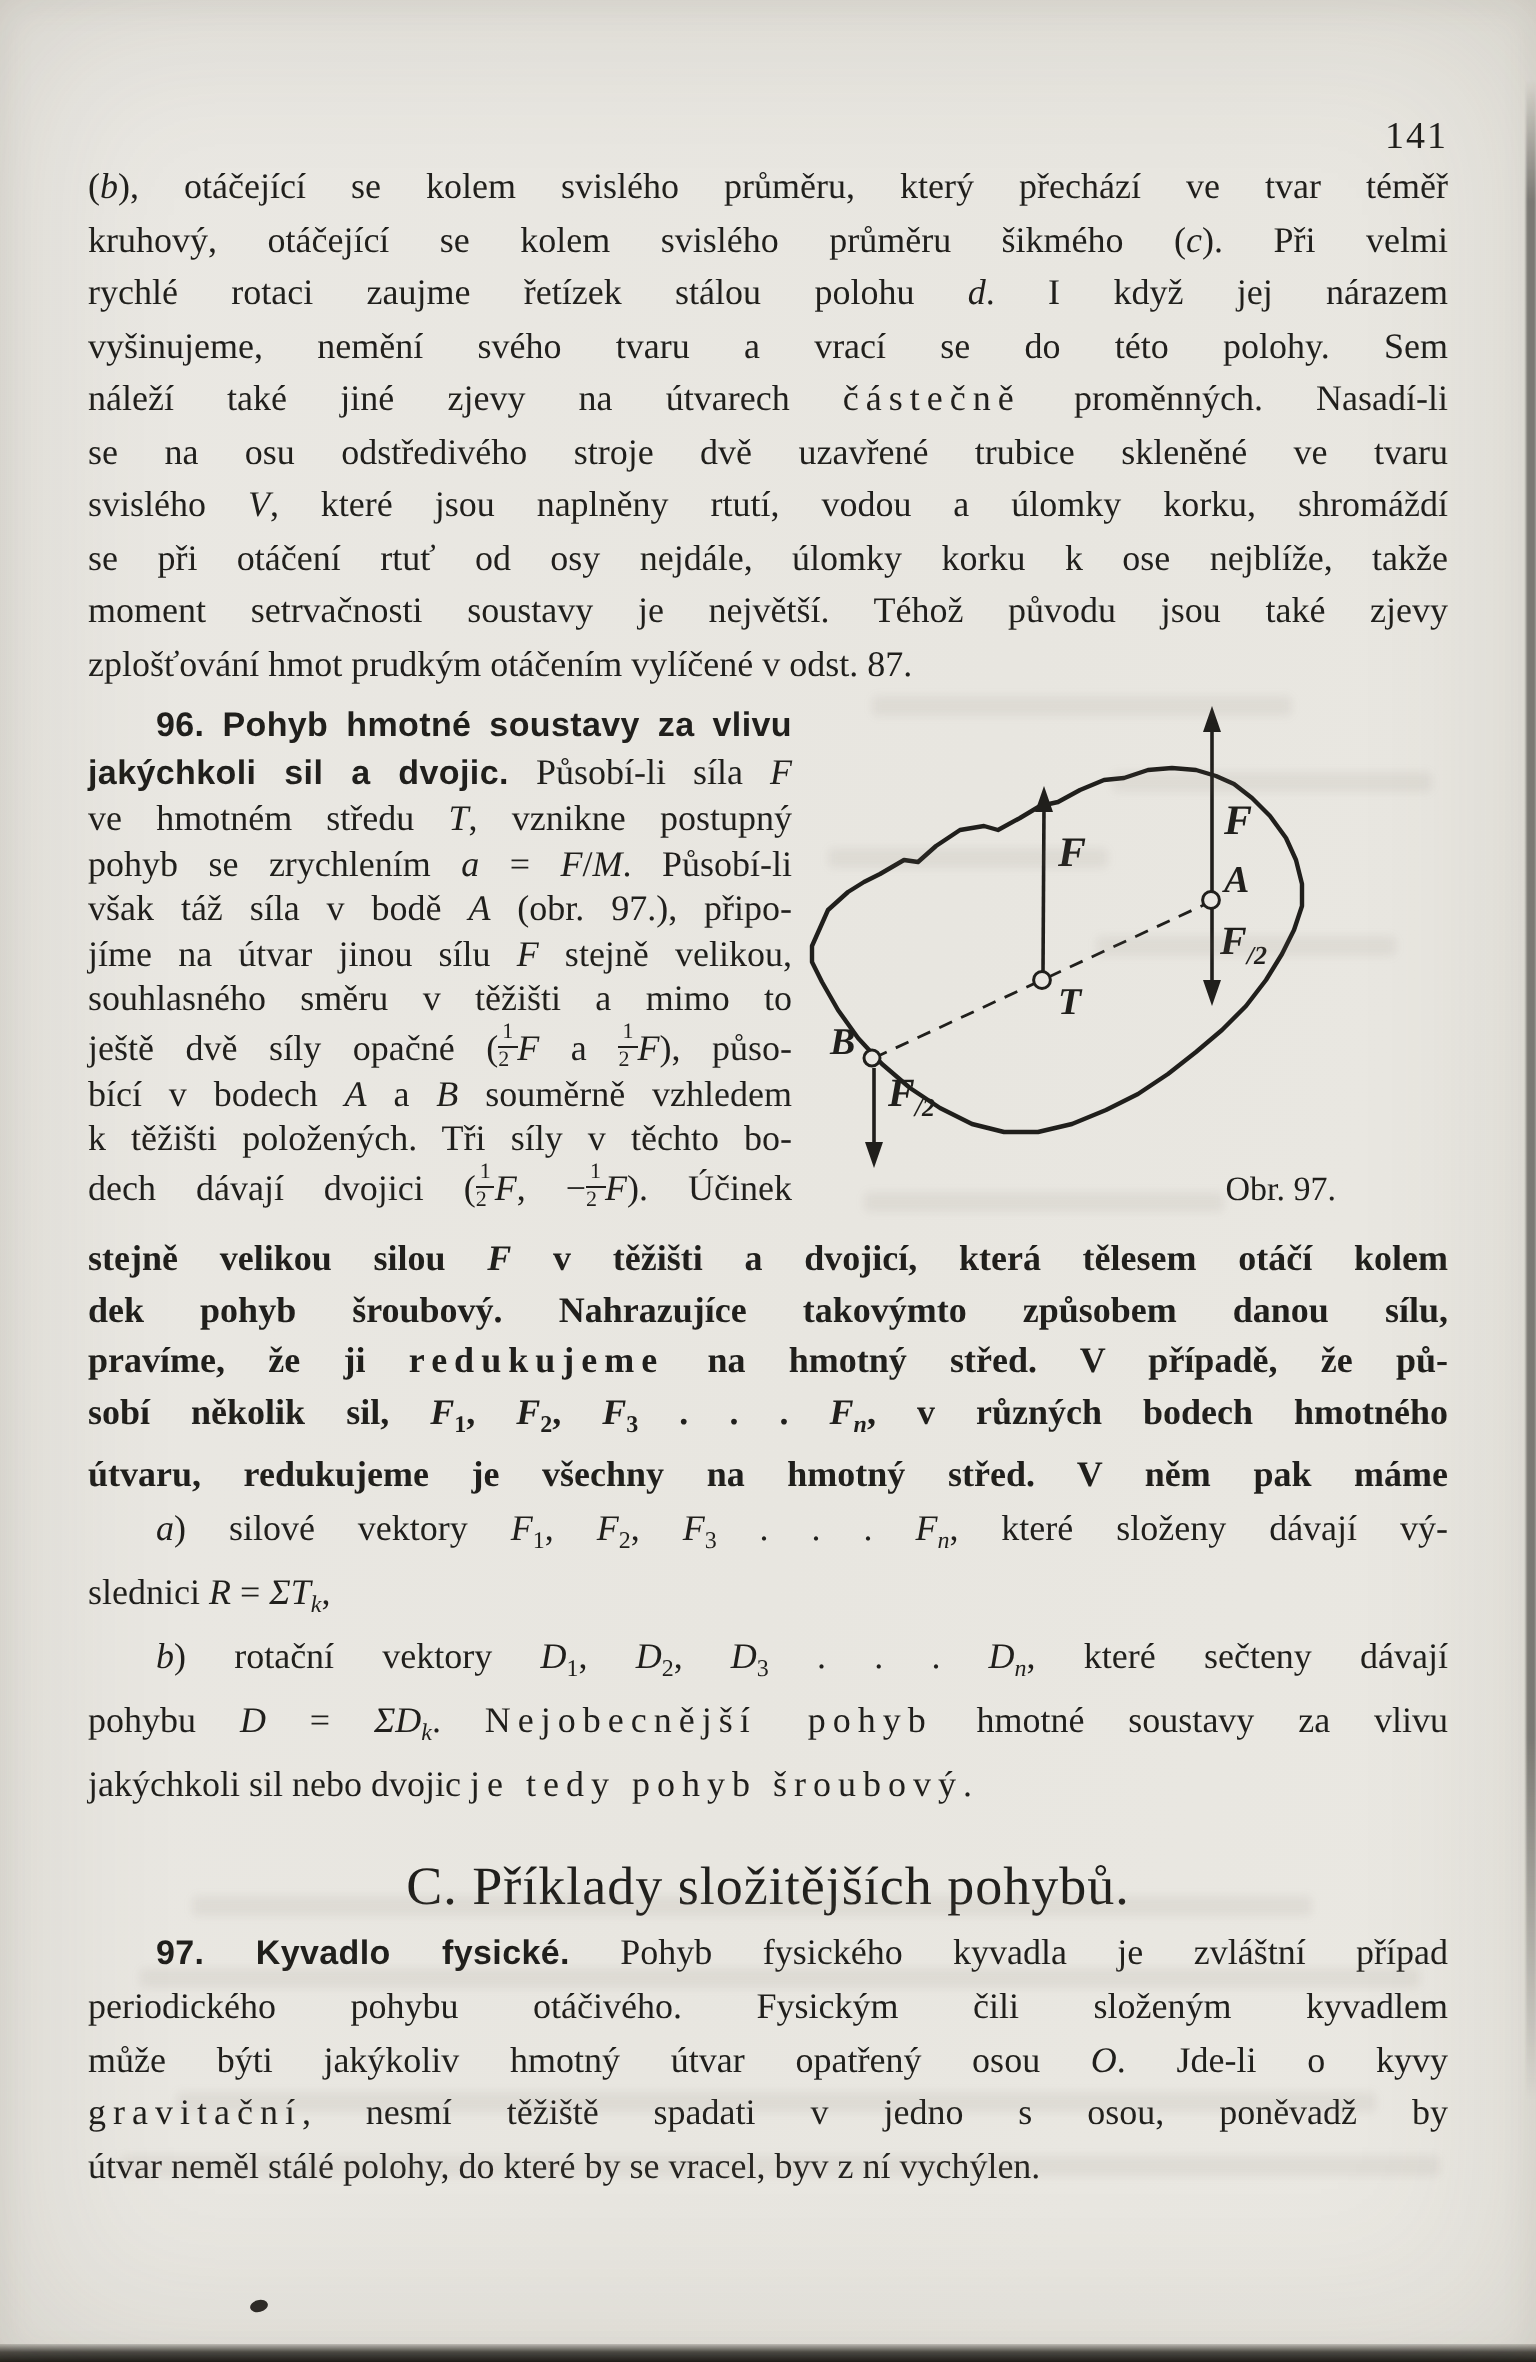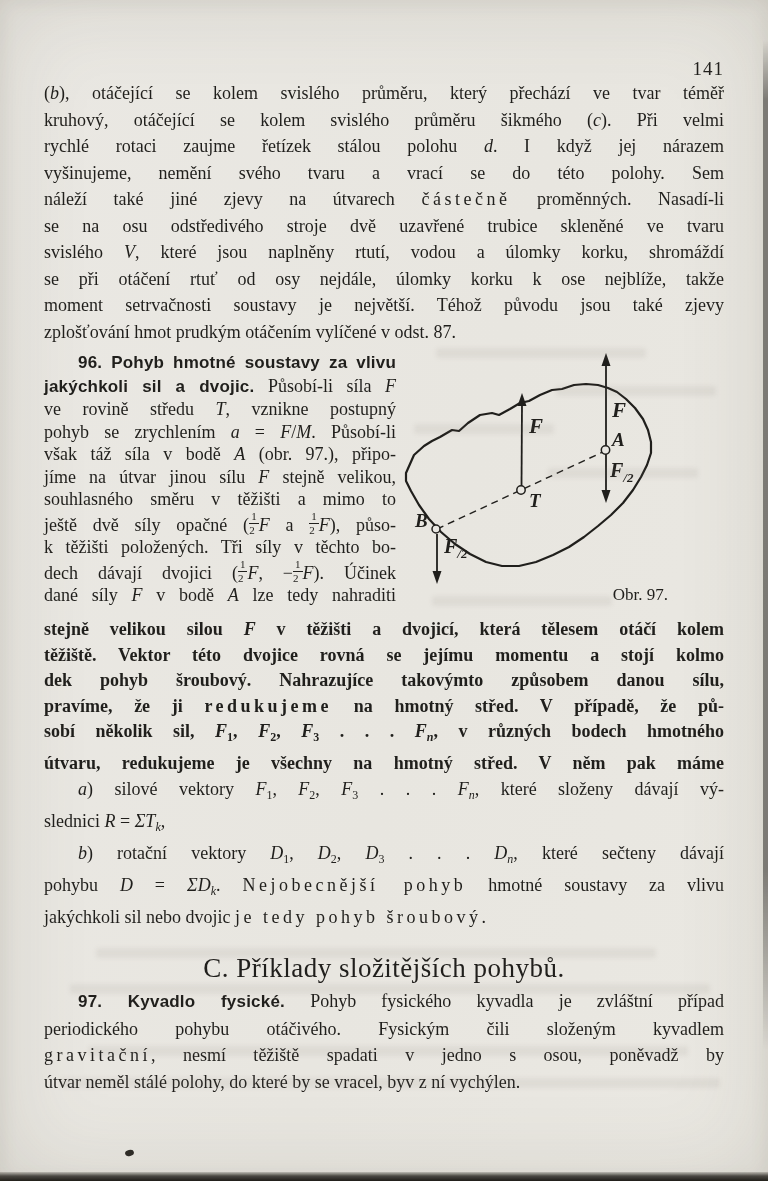--- a/index.html
+++ b/index.html
@@ -92,54 +92,54 @@
         <text x="208" y="126" font-size="20" font-style="italic" font-weight="bold" fill="#201f1c"><tspan>F</tspan><tspan font-size="13" dy="5">/2</tspan></text>
         <text x="127" y="156" font-size="19" font-style="italic" font-weight="bold" fill="#201f1c">T</text>
         <text x="13" y="176" font-size="19" font-style="italic" font-weight="bold" fill="#201f1c">B</text>
         <text x="42" y="202" font-size="20" font-style="italic" font-weight="bold" fill="#201f1c"><tspan>F</tspan><tspan font-size="13" dy="5">/2</tspan></text>
       </svg>
       <div class="caption">Obr. 97.</div>
     </div>
     <div class="para narrow">
         <div class="line ind"><span class="bh">96. Pohyb hmotné soustavy za vlivu</span></div>
         <div class="line"><span class="bh">jakýchkoli sil a dvojic.</span><span class="rm"> Působí-li síla </span><span class="it">F</span></div>
-        <div class="line"><span class="rm">ve rovině středu </span><span class="it">T</span><span class="rm">, vznikne postupný</span></div>
+        <div class="line"><span class="rm">ve hmotném středu </span><span class="it">T</span><span class="rm">, vznikne postupný</span></div>
         <div class="line"><span class="rm">pohyb se zrychlením </span><span class="it">a</span><span class="rm"> = </span><span class="it">F</span><span class="rm">/</span><span class="it">M</span><span class="rm">. Působí-li</span></div>
         <div class="line"><span class="rm">však táž síla v bodě </span><span class="it">A</span><span class="rm"> (obr. 97.), připo-</span></div>
         <div class="line"><span class="rm">jíme na útvar jinou sílu </span><span class="it">F</span><span class="rm"> stejně velikou,</span></div>
         <div class="line"><span class="rm">souhlasného směru v těžišti a mimo to</span></div>
         <div class="line"><span class="rm">ještě dvě síly opačné (</span><span class="fr"><span class="fn">1</span><span class="fd">2</span></span><span class="it">F</span><span class="rm"> a </span><span class="fr"><span class="fn">1</span><span class="fd">2</span></span><span class="it">F</span><span class="rm">), půso-</span></div>
+        <div class="line"><span class="rm">bící v bodech </span><span class="it">A</span><span class="rm"> a </span><span class="it">B</span><span class="rm"> souměrně vzhledem</span></div>
         <div class="line"><span class="rm">k těžišti položených. Tři síly v těchto bo-</span></div>
         <div class="line"><span class="rm">dech dávají dvojici (</span><span class="fr"><span class="fn">1</span><span class="fd">2</span></span><span class="it">F</span><span class="rm">, −</span><span class="fr"><span class="fn">1</span><span class="fd">2</span></span><span class="it">F</span><span class="rm">). Účinek</span></div>
-        <div class="line"><span class="rm">dané síly </span><span class="it">F</span><span class="rm"> v bodě </span><span class="it">A</span><span class="rm"> lze tedy nahraditi</span></div>
       </div>
   </div>
 
   <div class="para wide">
       <div class="line"><span class="rm">stejně velikou silou </span><span class="it">F</span><span class="rm"> v těžišti a dvojicí, která tělesem otáčí kolem</span></div>
-      <div class="line"><span class="rm">těžiště. Vektor této dvojice rovná se jejímu momentu a stojí kolmo</span></div>
       <div class="line"><span class="rm">dek pohyb šroubový. Nahrazujíce takovýmto způsobem danou sílu,</span></div>
       <div class="line"><span class="rm">pravíme, že ji </span><span class="ls">redukujeme</span><span class="rm"> na hmotný střed. V případě, že pů-</span></div>
       <div class="line"><span class="rm">sobí několik sil, </span><span class="it">F</span><span class="sb">1</span><span class="rm">, </span><span class="it">F</span><span class="sb">2</span><span class="rm">, </span><span class="it">F</span><span class="sb">3</span><span class="rm"> . . . </span><span class="it">F</span><span class="sb it">n</span><span class="rm">, v různých bodech hmotného</span></div>
       <div class="line"><span class="rm">útvaru, redukujeme je všechny na hmotný střed. V něm pak máme</span></div>
     </div>
 
   <div class="para lists">
       <div class="line ind"><span class="it">a</span><span class="rm">) silové vektory </span><span class="it">F</span><span class="sb">1</span><span class="rm">, </span><span class="it">F</span><span class="sb">2</span><span class="rm">, </span><span class="it">F</span><span class="sb">3</span><span class="rm"> . . . </span><span class="it">F</span><span class="sb it">n</span><span class="rm">, které složeny dávají vý-</span></div>
       <div class="line left"><span class="rm">slednici </span><span class="it">R</span><span class="rm"> = </span><span class="it">ΣT</span><span class="sb it">k</span><span class="rm">,</span></div>
       <div class="line ind"><span class="it">b</span><span class="rm">) rotační vektory </span><span class="it">D</span><span class="sb">1</span><span class="rm">, </span><span class="it">D</span><span class="sb">2</span><span class="rm">, </span><span class="it">D</span><span class="sb">3</span><span class="rm"> . . . </span><span class="it">D</span><span class="sb it">n</span><span class="rm">, které sečteny dávají</span></div>
       <div class="line"><span class="rm">pohybu </span><span class="it">D</span><span class="rm"> = </span><span class="it">ΣD</span><span class="sb it">k</span><span class="rm">. </span><span class="ls">Nejobecnější pohyb</span><span class="rm"> hmotné soustavy za vlivu</span></div>
       <div class="line left"><span class="rm">jakýchkoli sil nebo dvojic </span><span class="ls">je tedy pohyb šroubový</span><span class="rm">.</span></div>
     </div>
 
   <h2 class="secC">C. Příklady složitějších pohybů.</h2>
 
   <div class="para p97">
       <div class="line ind"><span class="bh">97. Kyvadlo fysické.</span><span class="rm"> Pohyb fysického kyvadla je zvláštní případ</span></div>
       <div class="line"><span class="rm">periodického pohybu otáčivého. Fysickým čili složeným kyvadlem</span></div>
+      <div class="line"><span class="rm">může býti jakýkoliv hmotný útvar opatřený osou </span><span class="it">O</span><span class="rm">. Jde-li o kyvy</span></div>
       <div class="line"><span class="ls">gravitační</span><span class="rm">, nesmí těžiště spadati v jedno s osou, poněvadž by</span></div>
       <div class="line left"><span class="rm">útvar neměl stálé polohy, do které by se vracel, byv z ní vychýlen.</span></div>
     </div>
 
 </div>
 
 <div class="bleed" style="left:436px;top:348px;width:210px;height:10px;"></div>
 <div class="bleed" style="left:556px;top:386px;width:160px;height:10px;"></div>
 <div class="bleed" style="left:414px;top:424px;width:140px;height:10px;"></div>
 <div class="bleed" style="left:548px;top:468px;width:150px;height:10px;"></div>

